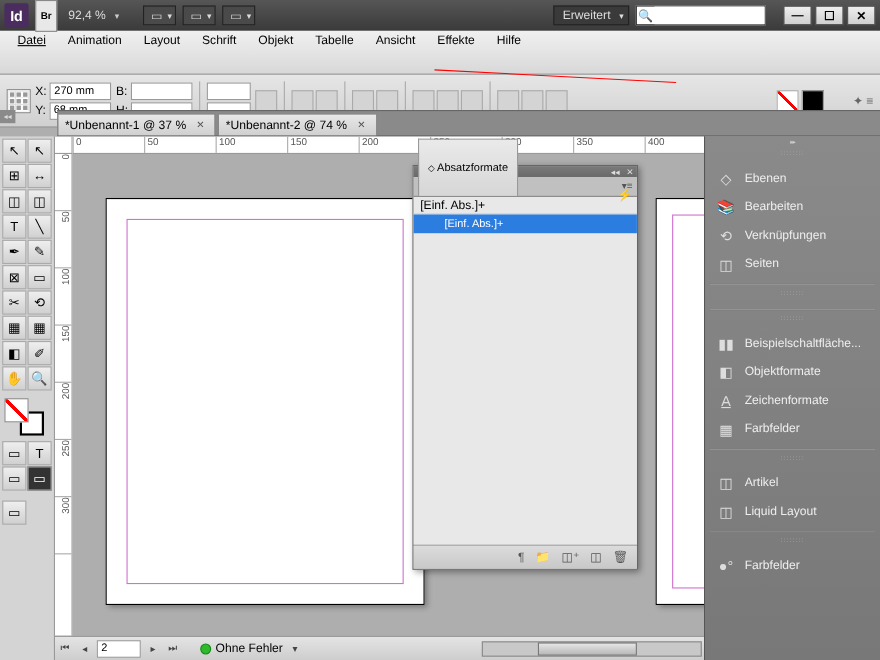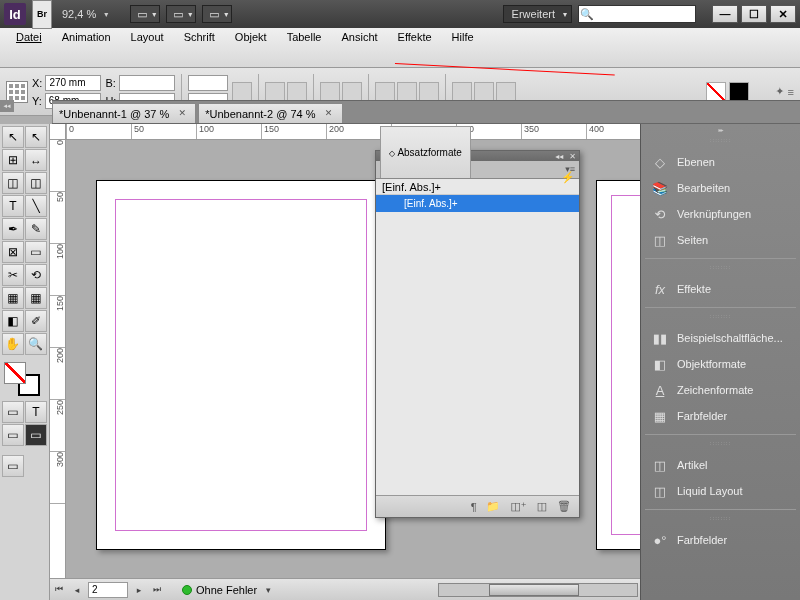--- a/index.html
+++ b/index.html
@@ -345,24 +345,20 @@
         <span>Verknüpfungen</span>
       </div>
     <div class="dock-item">
         <span class="ico">◫</span>
         <span>Seiten</span>
       </div>
   </div>
   <div class="dock-sep"></div>
     <div class="dots"></div>
   <div class="dock-group">
-    <div class="dock-item">
-        <span class="ico" style="font-style:italic">fx</span>
-        <span>Effekte</span>
-      </div>
   </div>
   <div class="dock-sep"></div>
     <div class="dots"></div>
   <div class="dock-group">
     <div class="dock-item">
         <span class="ico">▮▮</span>
         <span>Beispielschaltfläche...</span>
       </div>
     <div class="dock-item">
         <span class="ico">◧</span>

